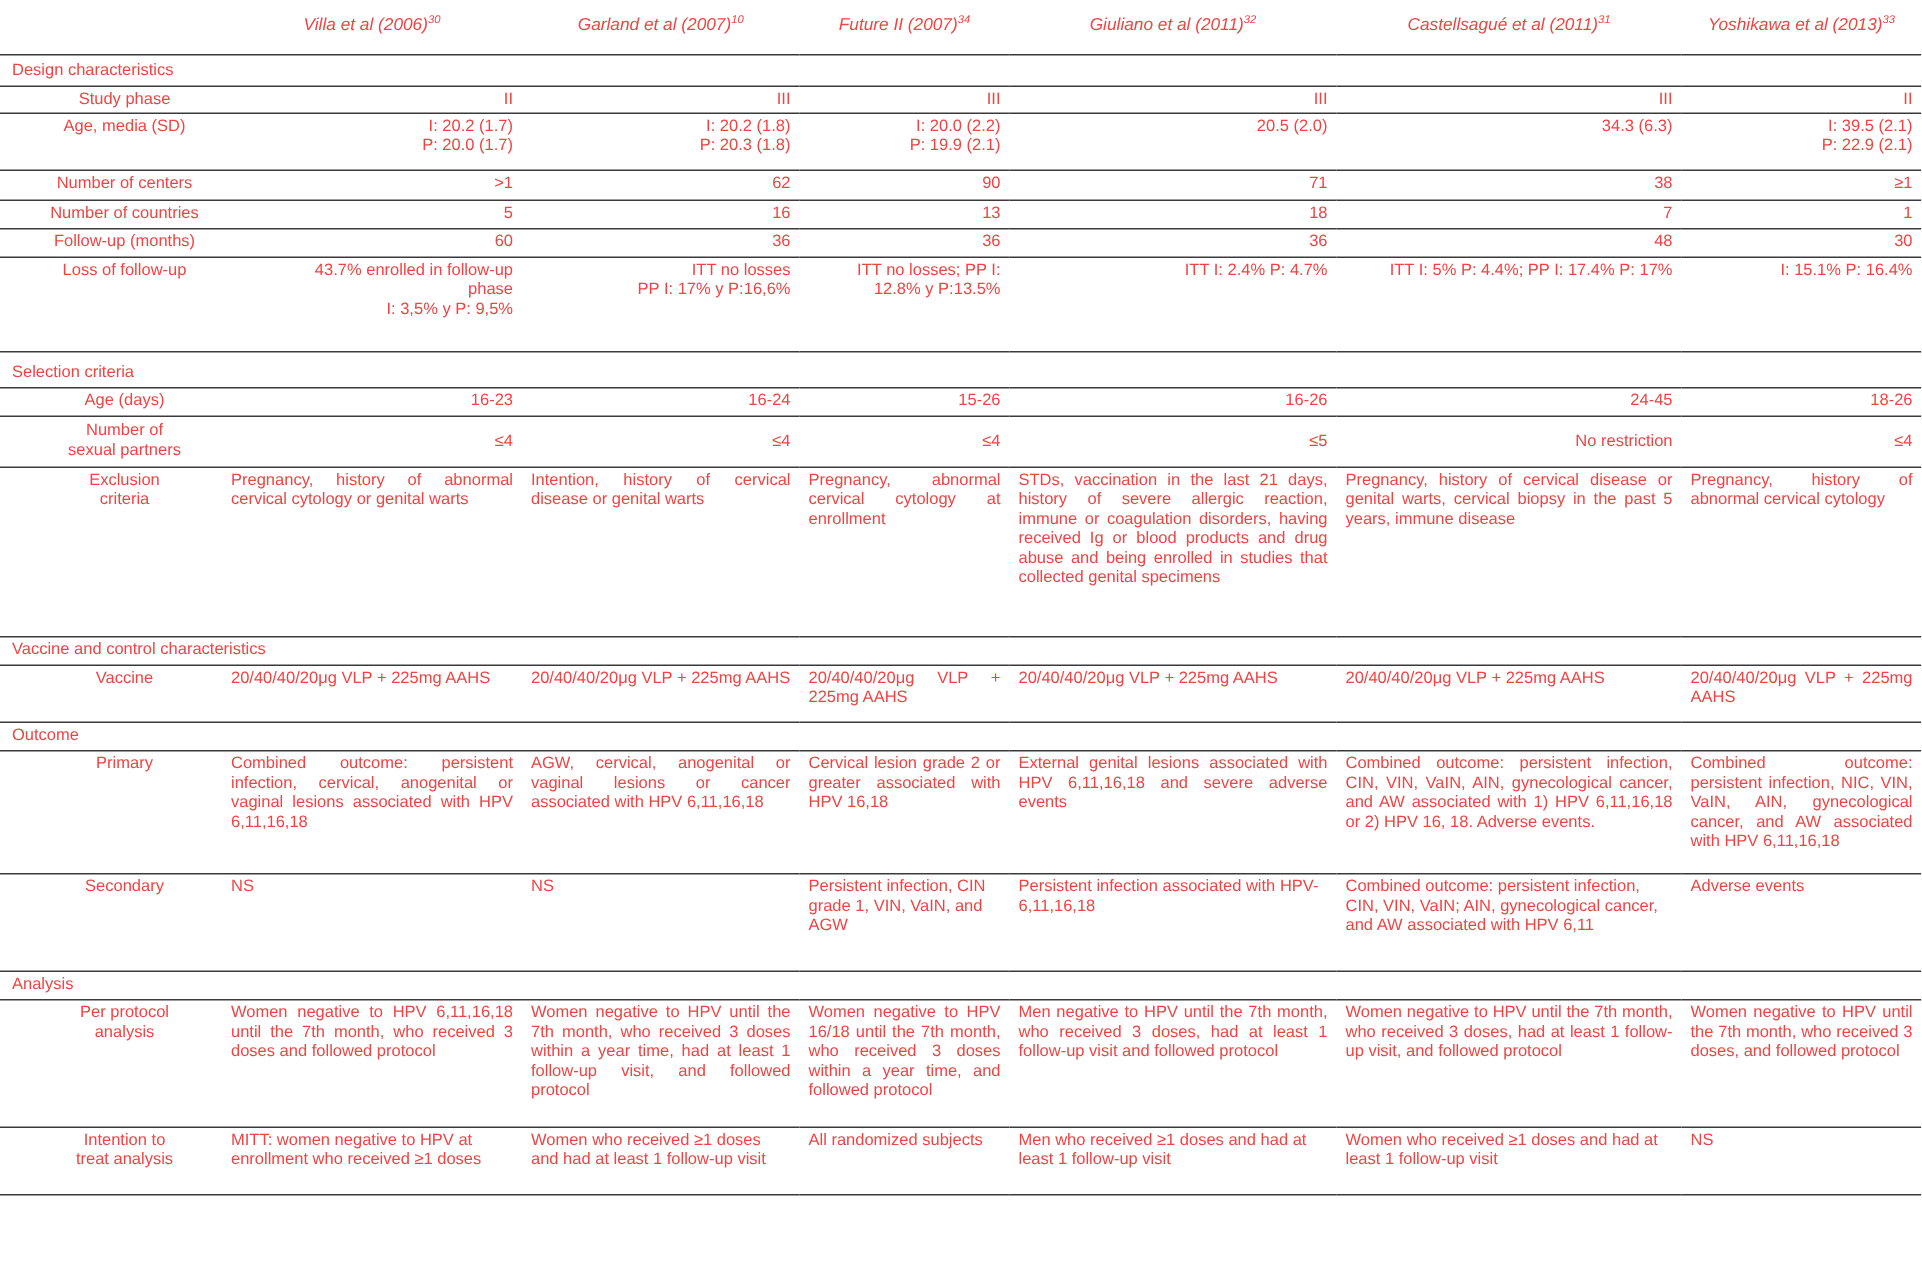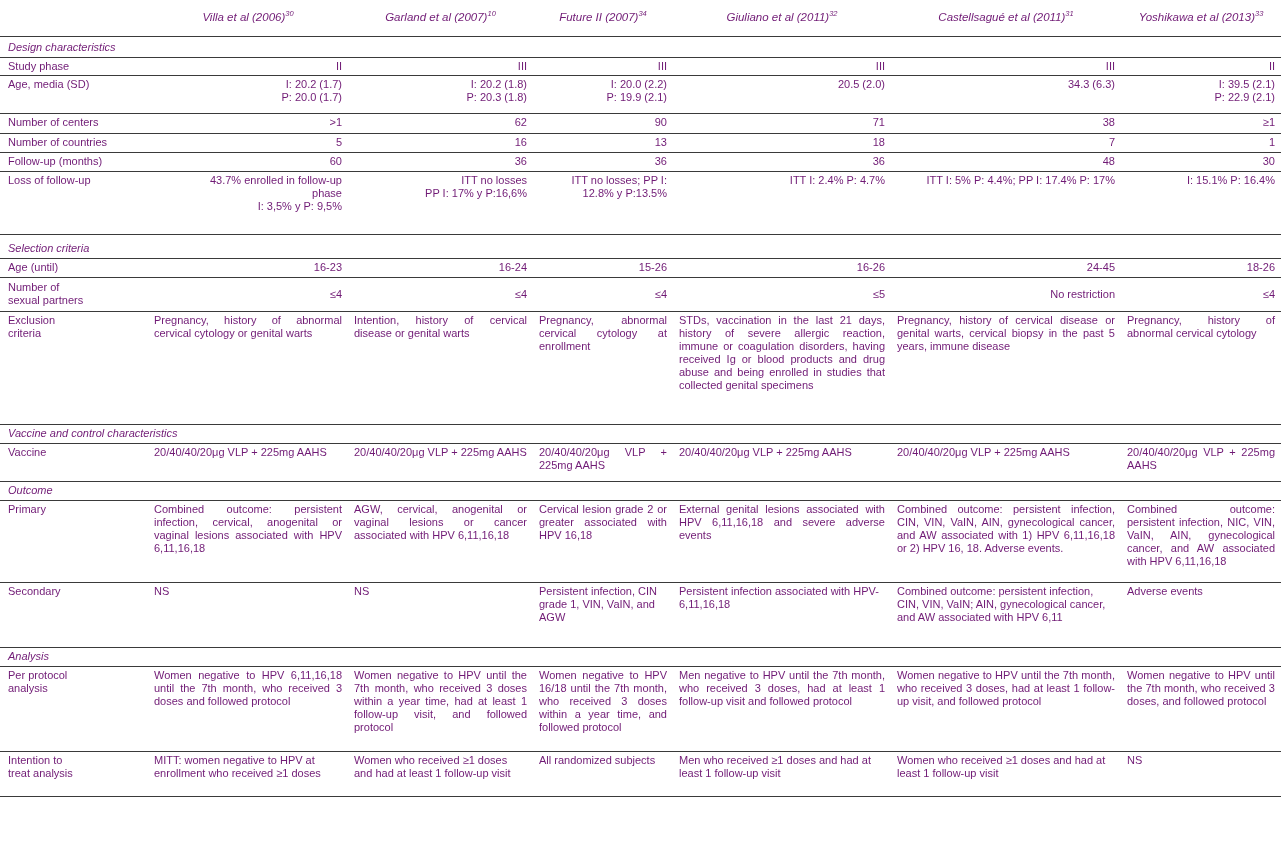--- a/index.html
+++ b/index.html
@@ -1,36 +1,36 @@
 <!DOCTYPE html>
 <html><head>
 <meta charset="utf-8">
 <style>
   * { box-sizing: border-box; }
   body { margin: 0; background: #fff; }
   .page {
     width: 1281px; height: 843px; background: #ffffff; overflow: hidden;
-    font-family: "Liberation Sans", sans-serif; color: #701a75;
+    font-family: "Liberation Sans", sans-serif; color: #ef4444;
   }
   table.cmp {
     border-collapse: collapse; table-layout: fixed; width: 1281px;
     font-size: 11px; line-height: 13px;
   }
   .cmp td { vertical-align: top; padding: 2px 6px; overflow: hidden; }
   tr.hdr td {
     font-style: italic; text-align: center; vertical-align: middle;
     border-bottom: 1px solid #3a3a3a; padding: 6px 2px; font-size: 11.5px;
   }
   sup { font-size: 7.5px; line-height: 0; }
   tr.section td {
-    font-style: italic; vertical-align: bottom;
+    vertical-align: bottom;
     border-bottom: 1px solid #3a3a3a; padding: 2px 4px 3px 8px;
   }
   tr.data td { border-bottom: 1px solid #3a3a3a; }
-  td.lbl { padding-left: 8px; white-space: pre-line; text-align: left; }
+  td.lbl { padding-left: 24px; white-space: pre-line; text-align: center; }
   td.v { white-space: pre-line; }
   tr.center td.v { text-align: right; }
   tr.justify td.v { text-align: justify; }
   tr.left td.v { text-align: left; }
   tr.mid td { vertical-align: middle; }
 </style>
 </head>
 <body>
 
 <div class="page">
@@ -119,21 +119,21 @@
 12.8% y P:13.5%</td>
     <td class="v">ITT I: 2.4% P: 4.7%</td>
     <td class="v">ITT I: 5% P: 4.4%; PP I: 17.4% P: 17%</td>
     <td class="v">I: 15.1% P: 16.4%</td>
   </tr>
 
   <tr class="section" style="height:24px">
     <td colspan="7">Selection criteria</td>
   </tr>
   <tr class="data center" style="height:19px">
-    <td class="lbl">Age (until)</td>
+    <td class="lbl">Age (days)</td>
     <td class="v">16-23</td>
     <td class="v">16-24</td>
     <td class="v">15-26</td>
     <td class="v">16-26</td>
     <td class="v">24-45</td>
     <td class="v">18-26</td>
   </tr>
   <tr class="data center mid" style="height:34px">
     <td class="lbl">Number of
 sexual partners</td>

